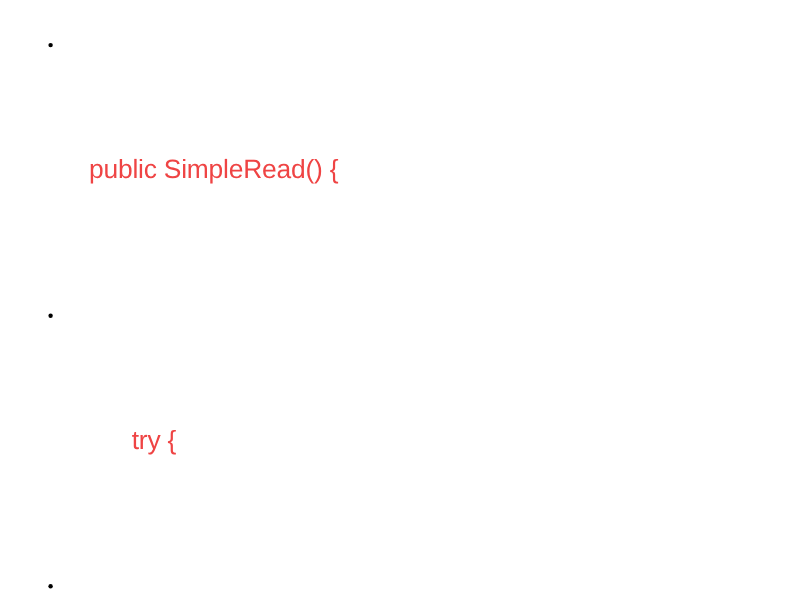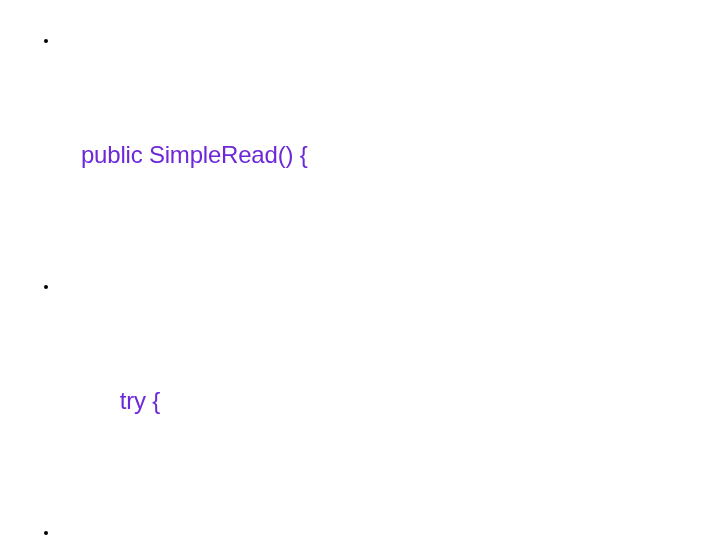--- a/index.html
+++ b/index.html
@@ -33,21 +33,21 @@
   .bullet-item {
     position: relative;
     padding-left: 68px;
     padding-right: 12px;
     margin: 0 0 18px 0;
     font-size: 24px;
     line-height: 38px;
     letter-spacing: -0.2px;
     white-space: pre-wrap;
     word-break: normal;
-    color: #6d28d9;
+    color: #ef4444;
   }
 
   .bullet-marker {
     position: absolute;
     left: 44px;
     top: 17px;
     width: 4px;
     height: 4px;
     background: #000000;
     border-radius: 50%;

